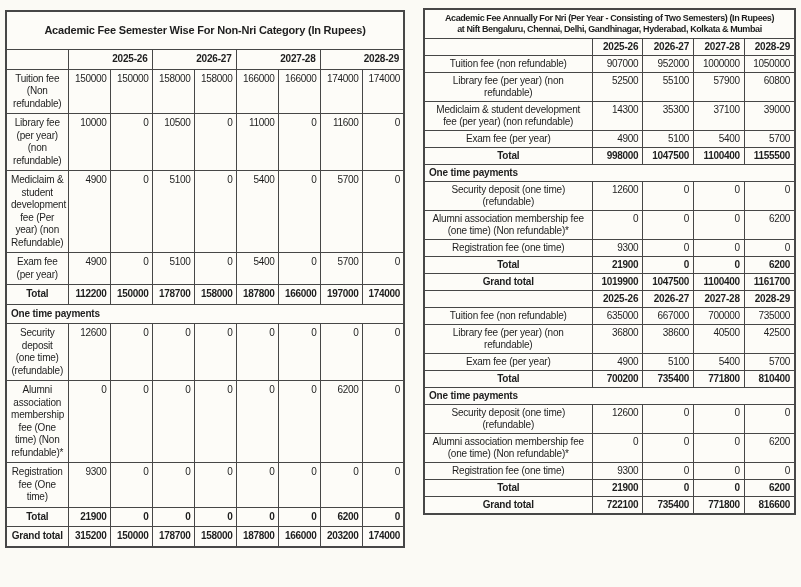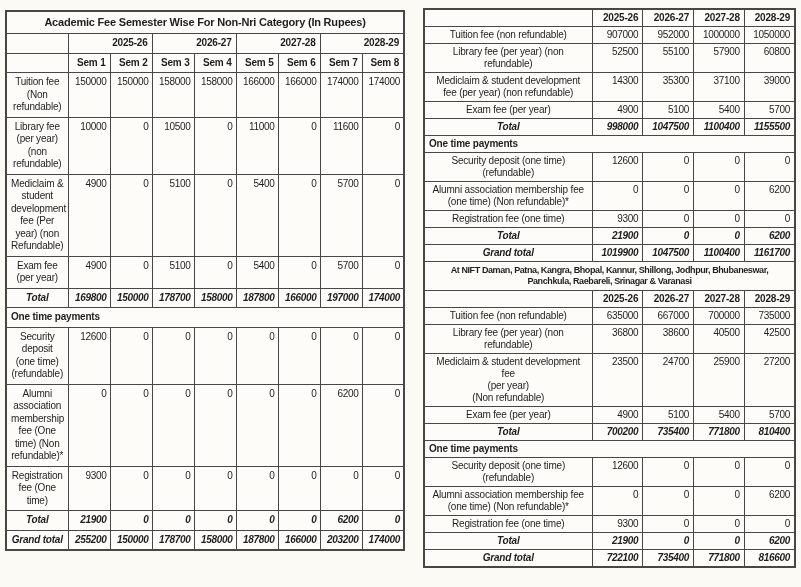--- a/index.html
+++ b/index.html
@@ -20,28 +20,28 @@
   .fee-table .cell,.fee-table .title{
     border:1px solid #474747;
     font-size:10px;line-height:1.2;
     padding:3px 4px;vertical-align:top;
     letter-spacing:-0.2px;
   }
   #right .cell{padding:2px 4px;}
   .fee-table .title{
     font-weight:700;text-align:center;vertical-align:middle;
   }
-  #left .title{font-size:11px;padding:4px 2px;}
+  #left .title{font-size:11px;padding:12px 2px;}
   #right .title{font-size:9px;letter-spacing:-0.4px;white-space:pre;padding:3px 0;}
   .fee-table th.head{font-weight:700;text-align:right;vertical-align:middle;}
   .fee-table th.corner{border:1px solid #474747;}
   .fee-table td.lbl{text-align:center;white-space:pre-line;}
   .fee-table td.num{text-align:right;letter-spacing:-0.3px;padding-right:3px;}
   .fee-table td.section{font-weight:700;text-align:left;}
-  .fee-table .b{font-weight:700;font-style:italic;}
+  .fee-table .b{font-weight:700;}
   #left .cell{line-height:1.25;}
 </style>
 </head>
 <body>
 
 <table id="left" class="fee-table">
   <colgroup>
     <col class="lbl-l">
       <col span="8">
   </colgroup>
@@ -50,31 +50,20 @@
         <th class="title" colspan="9">Academic Fee Semester Wise For Non-Nri Category (In Rupees)</th>
       </tr>
       <tr>
         <th class="cell corner"></th>
         <th class="cell head" colspan="2">2025-26</th>
         <th class="cell head" colspan="2">2026-27</th>
         <th class="cell head" colspan="2">2027-28</th>
         <th class="cell head" colspan="2">2028-29</th>
       </tr>
       <tr>
-        <th class="cell corner"></th>
-        <th class="cell head">Sem 1</th>
-        <th class="cell head">Sem 2</th>
-        <th class="cell head">Sem 3</th>
-        <th class="cell head">Sem 4</th>
-        <th class="cell head">Sem 5</th>
-        <th class="cell head">Sem 6</th>
-        <th class="cell head">Sem 7</th>
-        <th class="cell head">Sem 8</th>
-      </tr>
-      <tr>
         <td class="cell lbl">Tuition fee (Non refundable)</td>
         <td class="cell num">150000</td>
         <td class="cell num">150000</td>
         <td class="cell num">158000</td>
         <td class="cell num">158000</td>
         <td class="cell num">166000</td>
         <td class="cell num">166000</td>
         <td class="cell num">174000</td>
         <td class="cell num">174000</td>
       </tr>
@@ -106,21 +95,21 @@
         <td class="cell num">0</td>
         <td class="cell num">5100</td>
         <td class="cell num">0</td>
         <td class="cell num">5400</td>
         <td class="cell num">0</td>
         <td class="cell num">5700</td>
         <td class="cell num">0</td>
       </tr>
       <tr>
         <td class="cell lbl b">Total</td>
-        <td class="cell num b">169800</td>
+        <td class="cell num b">112200</td>
         <td class="cell num b">150000</td>
         <td class="cell num b">178700</td>
         <td class="cell num b">158000</td>
         <td class="cell num b">187800</td>
         <td class="cell num b">166000</td>
         <td class="cell num b">197000</td>
         <td class="cell num b">174000</td>
       </tr>
       <tr>
         <td class="cell section" colspan="9">One time payments</td>
@@ -164,39 +153,43 @@
         <td class="cell num b">0</td>
         <td class="cell num b">0</td>
         <td class="cell num b">0</td>
         <td class="cell num b">0</td>
         <td class="cell num b">0</td>
         <td class="cell num b">6200</td>
         <td class="cell num b">0</td>
       </tr>
       <tr>
         <td class="cell lbl b">Grand total</td>
-        <td class="cell num b">255200</td>
+        <td class="cell num b">315200</td>
         <td class="cell num b">150000</td>
         <td class="cell num b">178700</td>
         <td class="cell num b">158000</td>
         <td class="cell num b">187800</td>
         <td class="cell num b">166000</td>
         <td class="cell num b">203200</td>
         <td class="cell num b">174000</td>
       </tr>
     </tbody>
 </table>
 
 <table id="right" class="fee-table">
   <colgroup>
     <col class="lbl-r">
       <col span="4">
   </colgroup>
   <tbody>
       <tr>
+        <th class="title" colspan="5">Academic Fee Annually For Nri (Per Year - Consisting of Two Semesters) (In Rupees)
+at Nift Bengaluru, Chennai, Delhi, Gandhinagar, Hyderabad, Kolkata &amp; Mumbai</th>
+      </tr>
+      <tr>
         <th class="cell corner"></th>
         <th class="cell head">2025-26</th>
         <th class="cell head">2026-27</th>
         <th class="cell head">2027-28</th>
         <th class="cell head">2028-29</th>
       </tr>
       <tr>
         <td class="cell lbl">Tuition fee (non refundable)</td>
         <td class="cell num">907000</td>
         <td class="cell num">952000</td>
@@ -263,24 +256,20 @@
         <td class="cell num b">6200</td>
       </tr>
       <tr>
         <td class="cell lbl b">Grand total</td>
         <td class="cell num b">1019900</td>
         <td class="cell num b">1047500</td>
         <td class="cell num b">1100400</td>
         <td class="cell num b">1161700</td>
       </tr>
       <tr>
-        <th class="title" colspan="5">At NIFT Daman, Patna, Kangra, Bhopal, Kannur, Shillong, Jodhpur, Bhubaneswar,
-Panchkula, Raebareli, Srinagar &amp; Varanasi</th>
-      </tr>
-      <tr>
         <th class="cell corner"></th>
         <th class="cell head">2025-26</th>
         <th class="cell head">2026-27</th>
         <th class="cell head">2027-28</th>
         <th class="cell head">2028-29</th>
       </tr>
       <tr>
         <td class="cell lbl">Tuition fee (non refundable)</td>
         <td class="cell num">635000</td>
         <td class="cell num">667000</td>
@@ -288,29 +277,20 @@
         <td class="cell num">735000</td>
       </tr>
       <tr>
         <td class="cell lbl">Library fee (per year) (non refundable)</td>
         <td class="cell num">36800</td>
         <td class="cell num">38600</td>
         <td class="cell num">40500</td>
         <td class="cell num">42500</td>
       </tr>
       <tr>
-        <td class="cell lbl">Mediclaim &amp; student development fee
-(per year)
-(Non refundable)</td>
-        <td class="cell num">23500</td>
-        <td class="cell num">24700</td>
-        <td class="cell num">25900</td>
-        <td class="cell num">27200</td>
-      </tr>
-      <tr>
         <td class="cell lbl">Exam fee (per year)</td>
         <td class="cell num">4900</td>
         <td class="cell num">5100</td>
         <td class="cell num">5400</td>
         <td class="cell num">5700</td>
       </tr>
       <tr>
         <td class="cell lbl b">Total</td>
         <td class="cell num b">700200</td>
         <td class="cell num b">735400</td>

